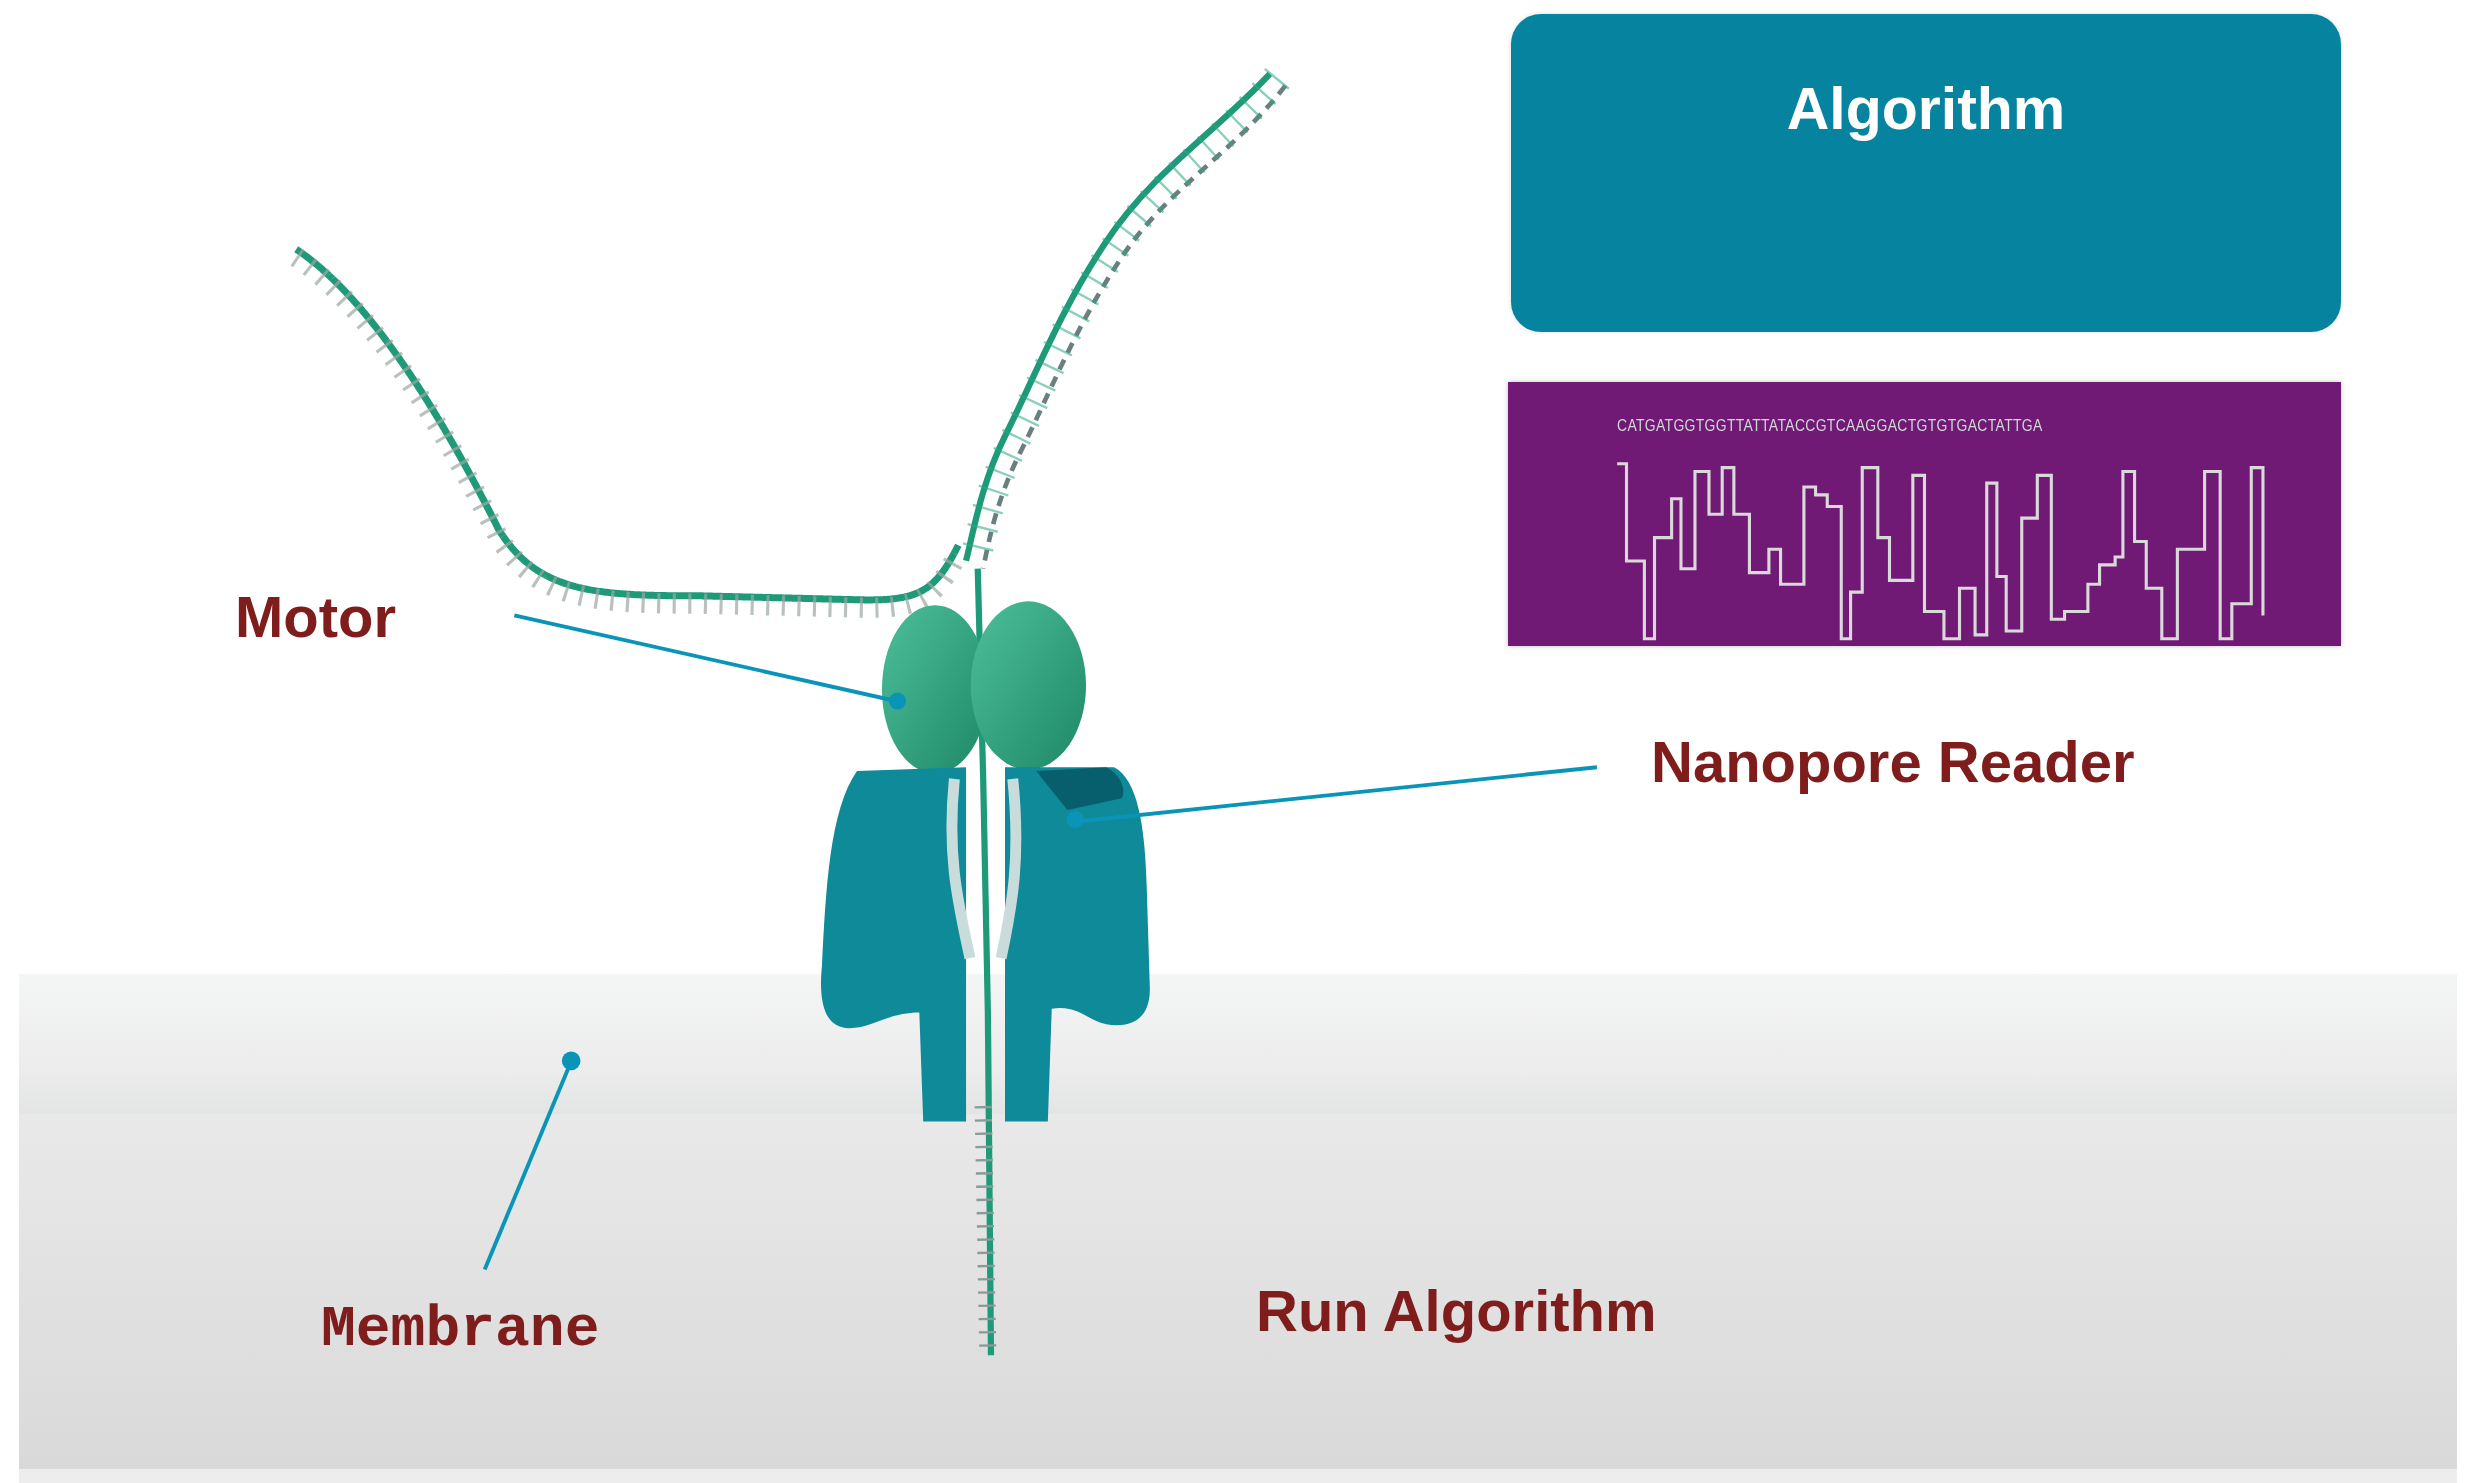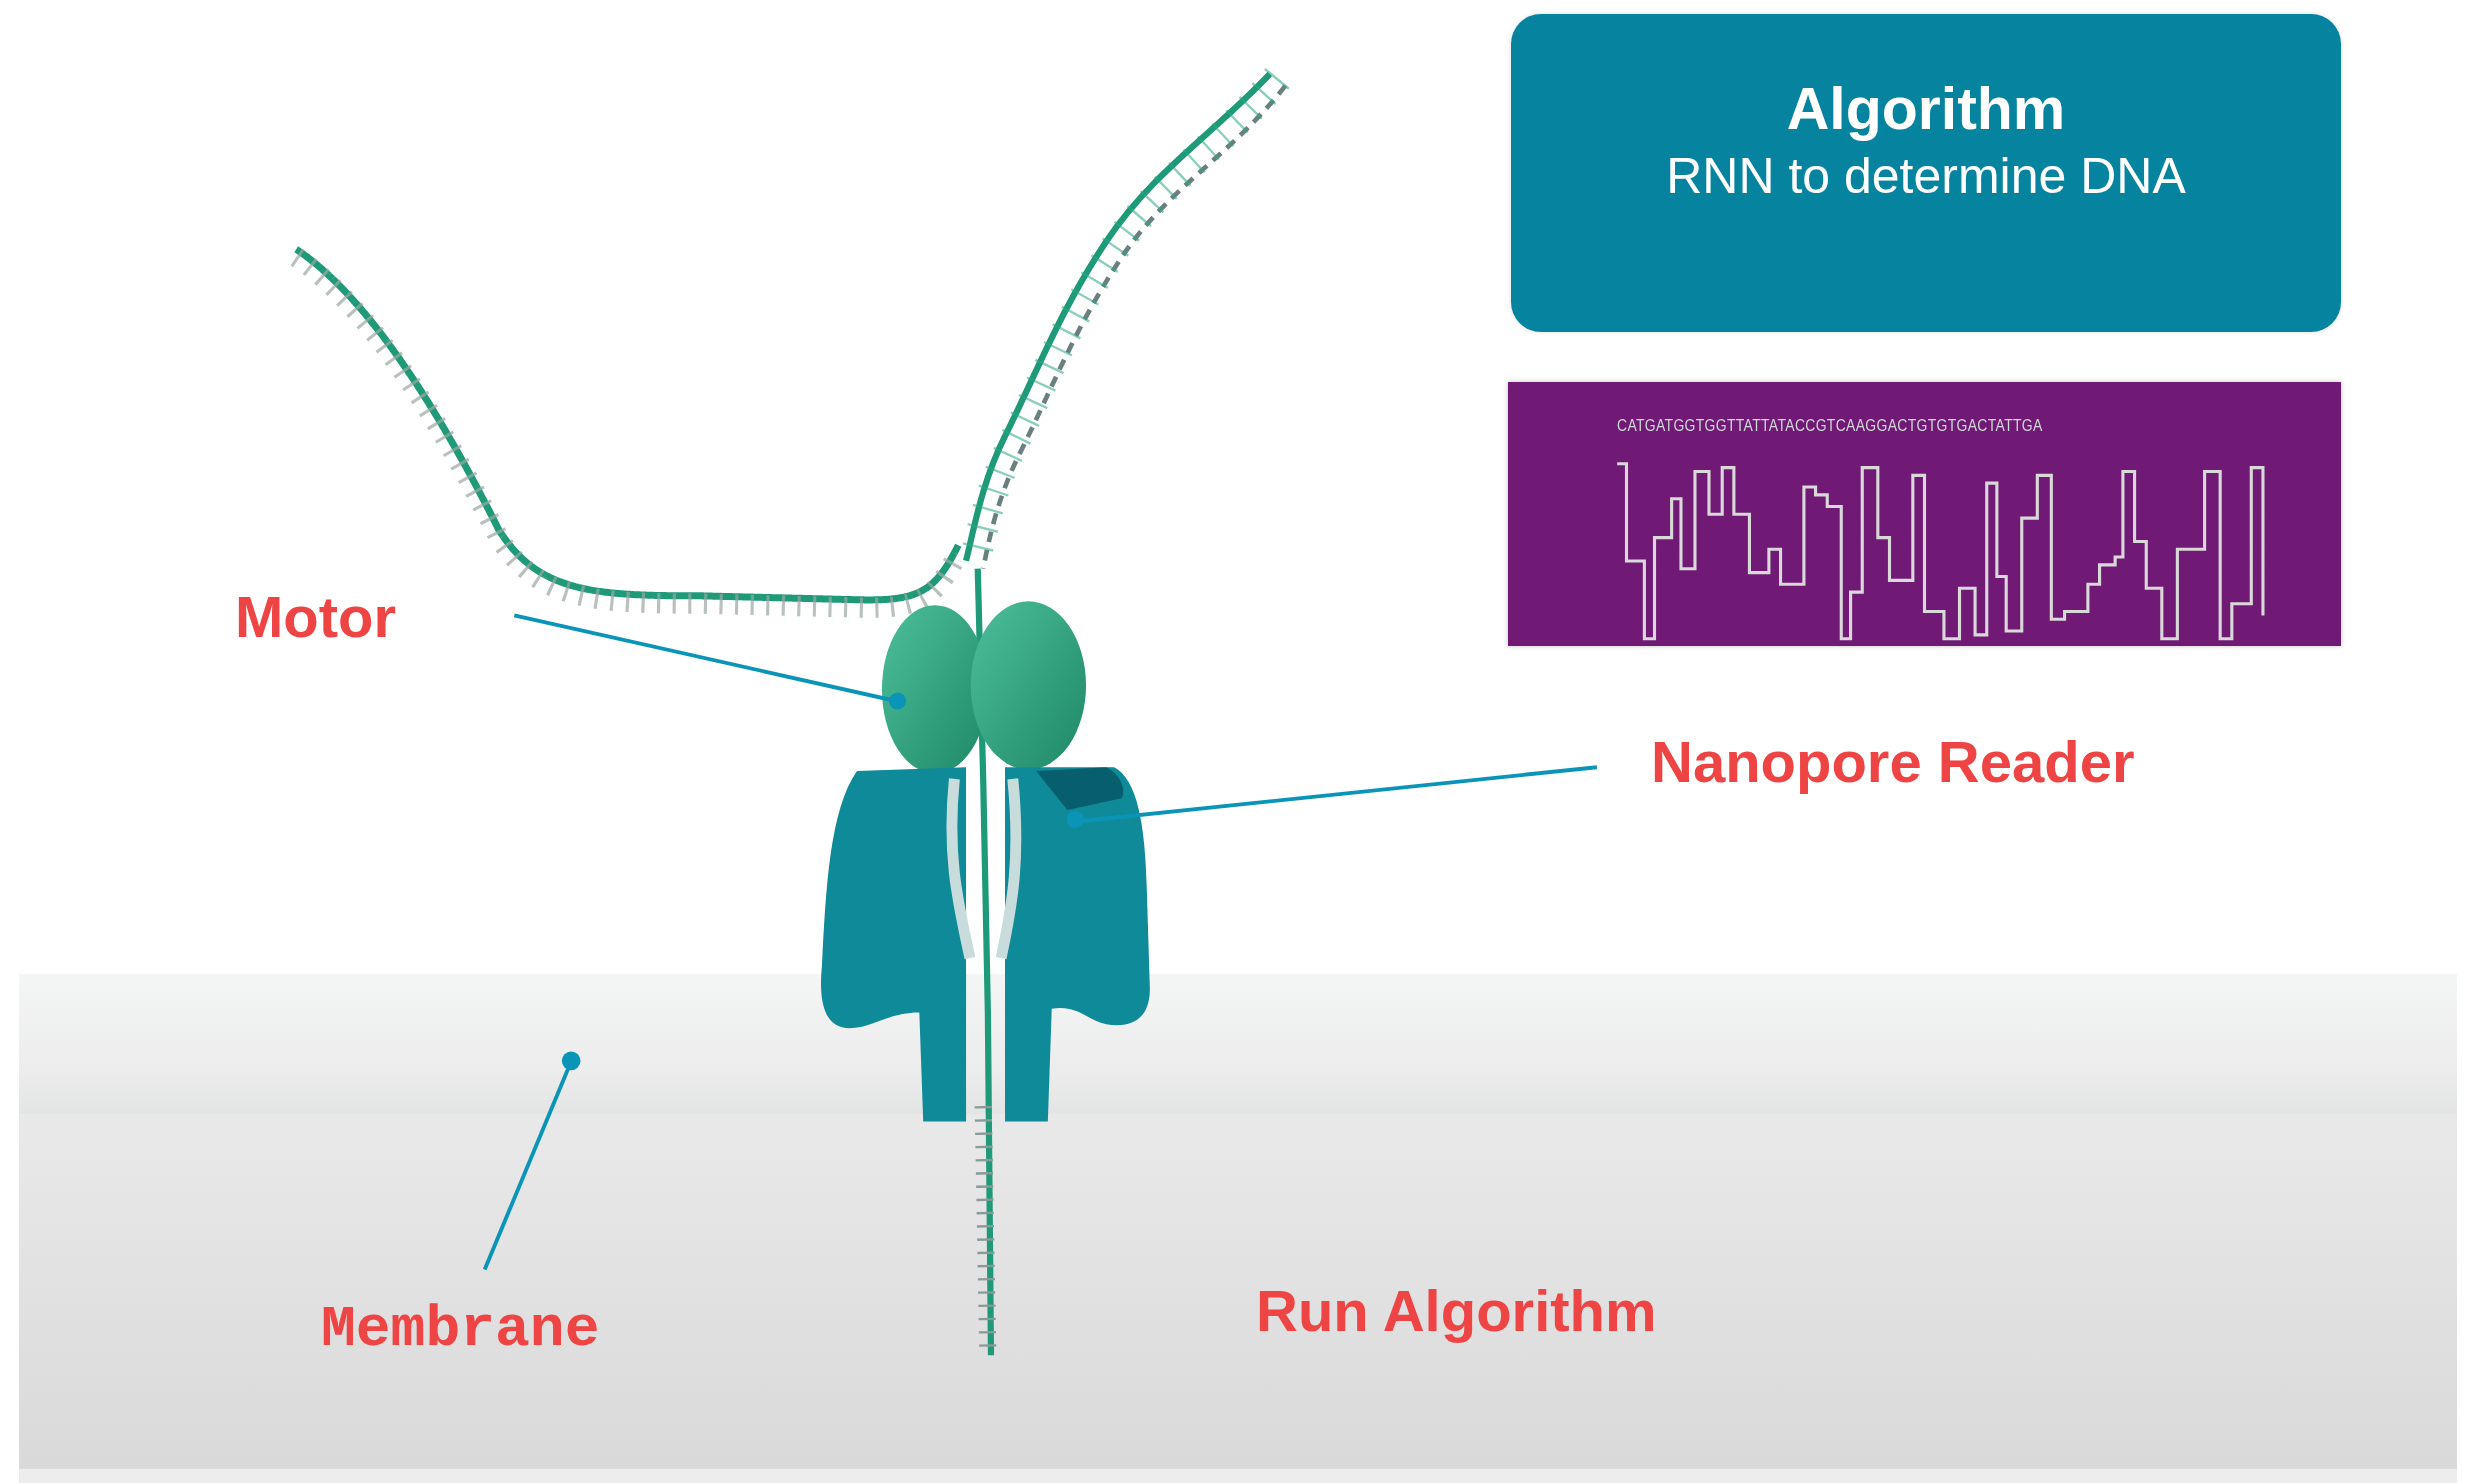--- a/index.html
+++ b/index.html
@@ -3,21 +3,21 @@
 <meta charset="utf-8">
 <style>
   html, body { margin:0; padding:0; background:#ffffff; }
   body { width:2475px; height:1483px; position:relative; overflow:hidden;
          font-family:"Liberation Sans", sans-serif; }
   .slide { position:absolute; left:18.7px; top:0; width:2438px; height:1469px; background:#ffffff; }
   .membrane-band { position:absolute; left:18.7px; top:974px; width:2438px; height:140px;
         background:linear-gradient(#f4f5f5,#ececec 70%,#e3e4e4); }
   .floor { position:absolute; left:18.7px; top:1114px; width:2438px; height:355px;
         background:linear-gradient(#e9e9e9,#d9d9d9); border-bottom:14px solid #ededed; }
-  .label { position:absolute; color:#ef4444; font-weight:bold; font-size:58px; white-space:nowrap; }
+  .label { position:absolute; color:#7f1d1d; font-weight:bold; font-size:58px; white-space:nowrap; }
   .algo-box { position:absolute; left:1511px; top:14px; width:830px; height:318px; background:#06849f;
         color:#ffffff; text-align:center; box-shadow:0 0 4.7px rgba(0,0,0,0.15);border-radius:30px; }
   .algo-title { font-weight:bold; font-size:59px; margin-top:61px; }
   .algo-sub { font-size:50px; line-height:67px; }
   .signal { position:absolute; left:1508px; top:382px; width:833px; height:264px; background:#701a75;
         box-shadow:0 0 4.7px rgba(0,0,0,0.25); }
   .seq { position:absolute; left:109px; top:34px; font-size:17px; letter-spacing:0.4px; color:#cfd8d8;
         font-family:"Liberation Sans Narrow","Liberation Sans", sans-serif; transform:scaleX(0.82); transform-origin:left; }
   svg { position:absolute; left:0; top:0; }
 </style>
@@ -62,21 +62,20 @@
   <circle cx="733" cy="1362" r="12" fill="#0a95b8"></circle>
 </svg>
 
 <div class="label" style="left:235px;top:583px;">Motor</div>
 <div class="label" style="left:1651px;top:728px;">Nanopore Reader</div>
 <div class="label" style="left:321px;top:1297px;font-family:Liberation Mono, monospace;">Membrane</div>
 <div class="label" style="left:1256px;top:1277px;">Run Algorithm</div>
 
 <div class="algo-box">
   <div class="algo-title">Algorithm</div>
-  <div class="algo-sub">RNN to determine DNA</div>
 </div>
 
 <div class="signal">
   <div class="seq">CATGATGGTGGTTATTATACCGTCAAGGACTGTGTGACTATTGA</div>
   <svg width="833" height="305" viewBox="0 0 1070 392">
     <polyline fill="none" stroke="#d9d9d9" stroke-width="4" points="140,105 152,105 152,230 175,230 175,330 188,330 188,200 210,200 210,150 222,150 222,240 240,240 240,115 258,115 258,170 275,170 275,110 290,110 290,170 310,170 310,245 335,245 335,215 350,215 350,260 380,260 380,135 395,135 395,145 410,145 410,160 428,160 428,330 440,330 440,270 455,270 455,110 475,110 475,200 490,200 490,255 520,255 520,120 535,120 535,295 560,295 560,330 580,330 580,265 600,265 600,325 615,325 615,130 628,130 628,250 640,250 640,320 660,320 660,175 680,175 680,120 698,120 698,305 715,305 715,295 745,295 745,260 760,260 760,235 780,235 780,225 790,225 790,115 805,115 805,205 820,205 820,265 840,265 840,330 860,330 860,215 880,215 880,215 895,215 895,115 915,115 915,330 930,330 930,285 955,285 955,110 970,110 970,300"></polyline>
   </svg>
 </div>
 
 

